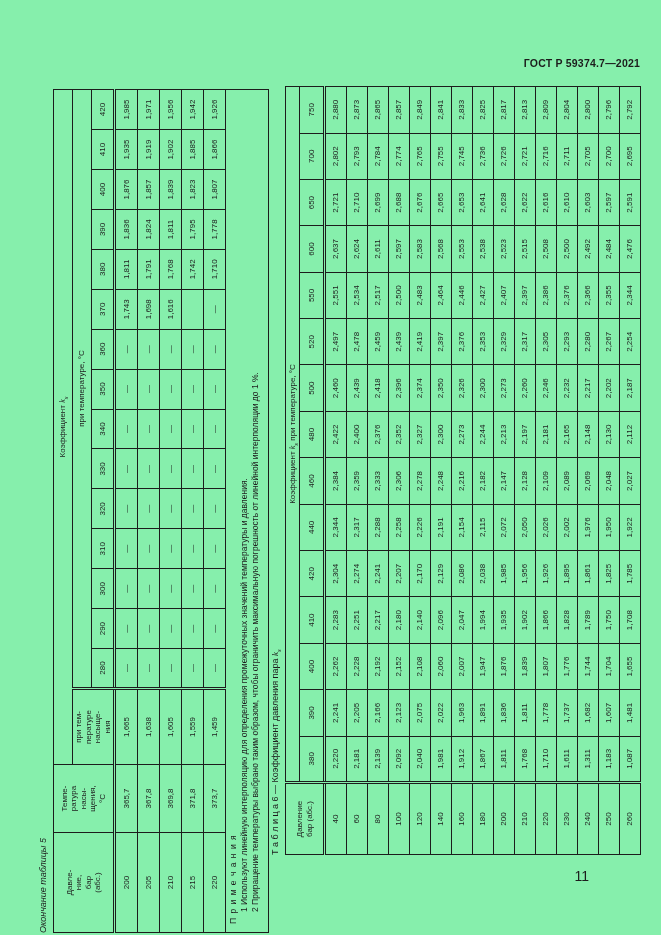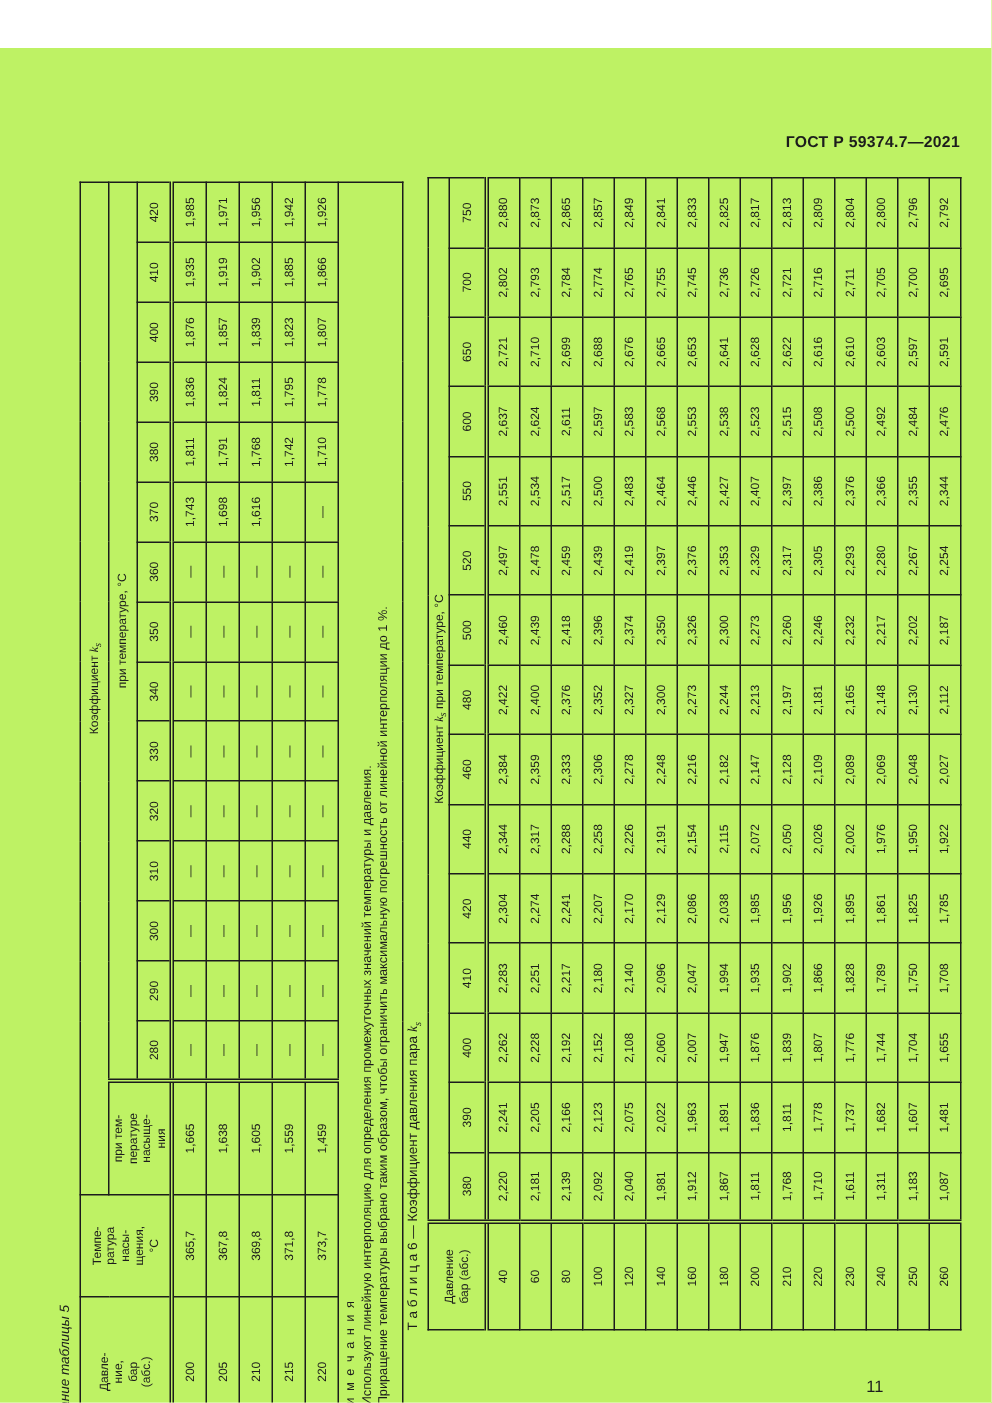--- a/index.html
+++ b/index.html
@@ -1,20 +1,20 @@
 <!DOCTYPE html>
 <html><head>
 <meta charset="utf-8">
 <style>
   html,body{margin:0;padding:0;}
   body{width:661px;height:935px;position:relative;overflow:hidden;background:#ffffff;
        font-family:"Liberation Sans",sans-serif;color:#1c1c1c;}
-  .page{position:absolute;inset:0;background:#bef264;margin-top:32px;}
+  .page{position:absolute;inset:0;background:#86efac;}
   .doc-header{position:absolute;top:57px;right:21px;font-size:10.5px;font-weight:bold;letter-spacing:.2px;}
-  .page-num{position:absolute;top:887px;right:72px;font-size:11px;}
+  .page-num{position:absolute;top:868px;right:72px;font-size:14px;}
   
   .rot{position:absolute;transform-origin:0 0;transform:rotate(-90deg) translateX(-100%);}
   #block5{left:36px;top:88px;width:845px;height:234px;}
   #block6{left:268px;top:85px;width:770px;height:380px;}
   .tbl-caption{font-size:9px;height:17px;line-height:15px;white-space:nowrap;overflow:hidden;}
   .tbl-caption.cont{font-style:italic;}
   .ksym{font-family:"Liberation Serif",serif;font-style:italic;}
   .ksym sub{font-size:7px;line-height:0;}
   table{border-collapse:collapse;table-layout:fixed;}
   #t5{width:844px;}

